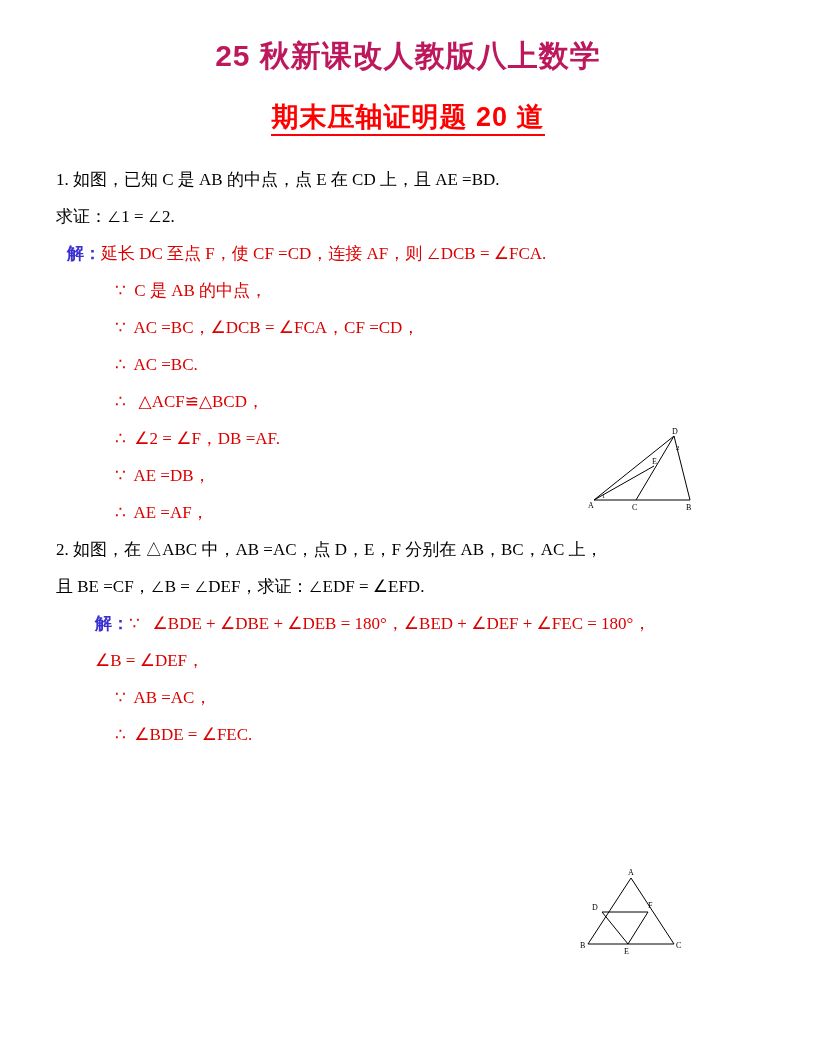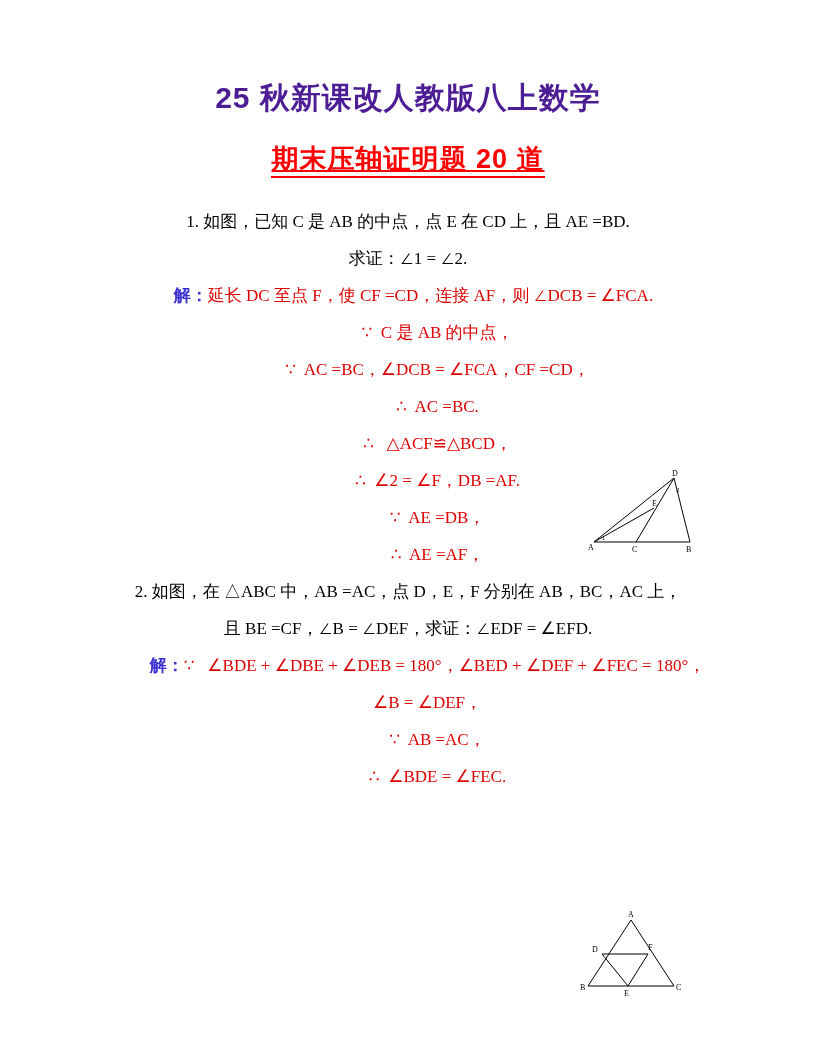--- a/index.html
+++ b/index.html
@@ -21,41 +21,39 @@
     height: 1056px;
     padding: 0;
     box-sizing: border-box;
   }
   .title-main {
     text-align: center;
     font-family: "Liberation Sans", sans-serif;
     font-weight: bold;
     font-size: 30px;
     letter-spacing: 1px;
-    color: #4c1d95;
-    margin-top: 78px;
+    color: #be185d;
+    margin-top: 36px;
   }
   .title-sub {
     text-align: center;
     font-family: "Liberation Sans", sans-serif;
     font-weight: bold;
     font-size: 27px;
     letter-spacing: 1px;
     color: #ff0000;
     margin-top: 22px;
-    text-decoration: underline;
   }
   .title-sub span {
     border-bottom: 2px solid #ff0000;
     padding-bottom: 2px;
   }
   .body-wrap {
     margin-top: 26px;
     padding: 0 56px 0 56px;
-    text-align: center;
   }
   .line {
     font-size: 17px;
     line-height: 37px;
     white-space: pre-wrap;
     color: #000000;
   }
   .line.red {
     color: #dd0000;
     margin-left: 11px;

